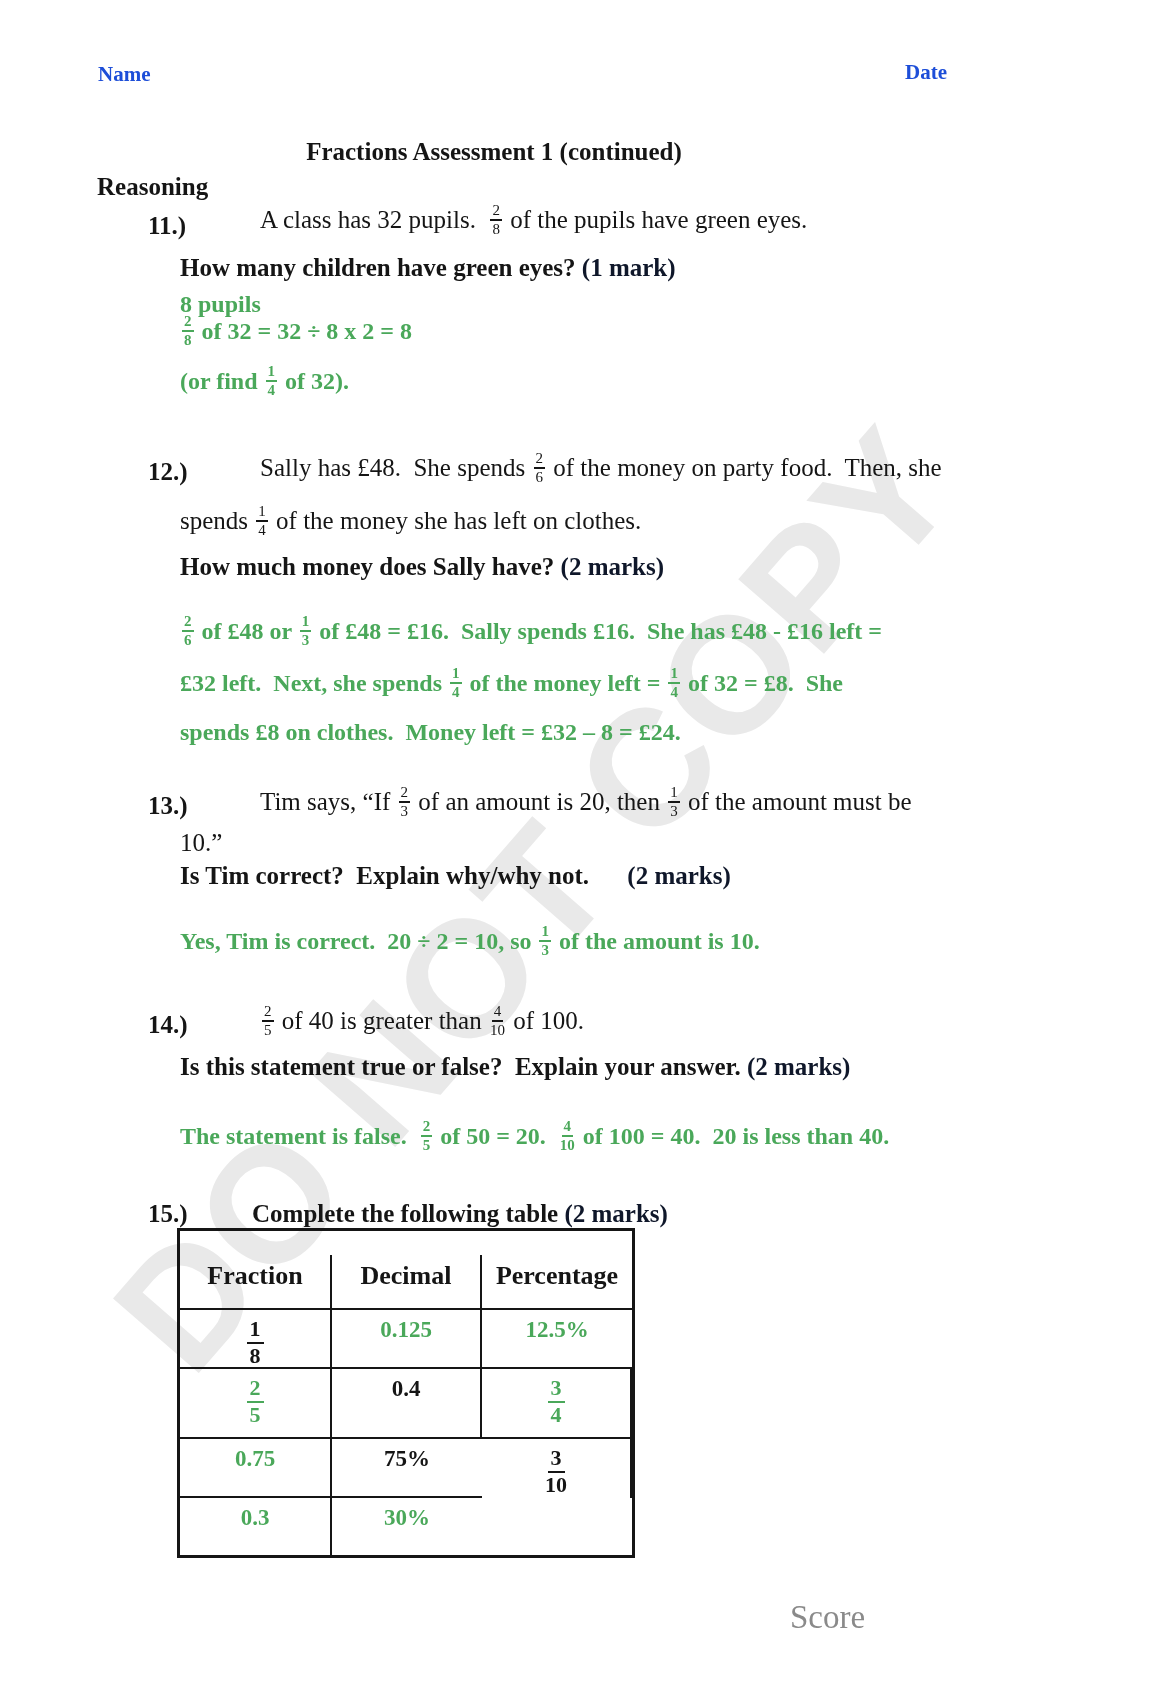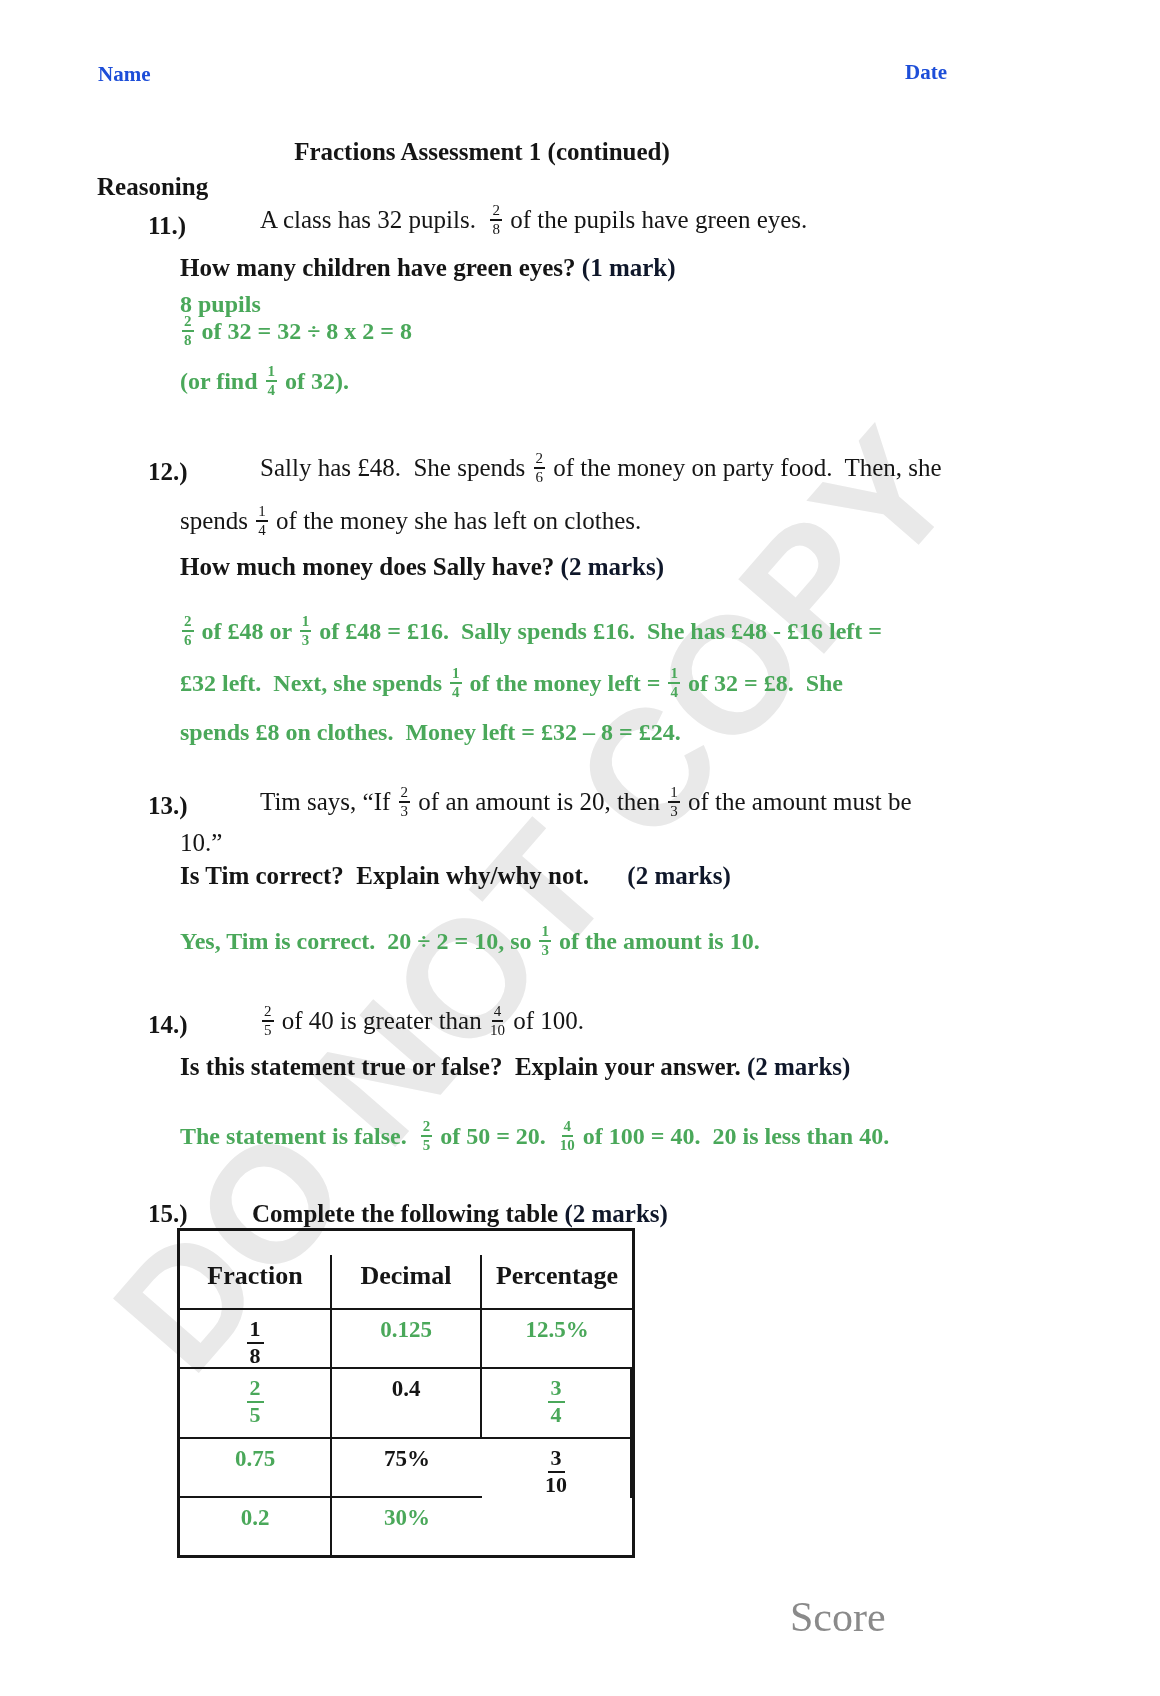--- a/index.html
+++ b/index.html
@@ -27,23 +27,23 @@
   .green{color:#4AA85A;font-weight:bold;}
   .blue{color:#0f172a;font-weight:bold;}
   .green .frac .fn, .frac .fn{border-bottom:2px solid currentColor;}
   .qnum{position:absolute;font-size:25px;line-height:30px;font-weight:bold;}
   .answer{font-size:24px;}
   .frac{
     display:inline-flex;flex-direction:column;align-items:center;
     font-size:15px;line-height:1.15;text-align:center;margin:0 2px;
   }
   .frac .fn{padding:0 2px;}
-  .title{position:absolute;left:4px;width:956px;text-align:center;font-size:25px;font-weight:bold;line-height:30px;}
+  .title{position:absolute;left:16px;width:956px;text-align:center;font-size:25px;font-weight:bold;line-height:30px;}
   .hdr-label{position:absolute;font-size:21px;line-height:25px;color:#1d4ed8;font-weight:bold;}
-  .score{position:absolute;font-size:42px;line-height:38px;color:#8a8a8a;}
+  .score{position:absolute;font-size:33px;line-height:38px;color:#8a8a8a;}
   
   .q15-table{
     position:absolute;left:177px;top:1228px;
     display:grid;
     grid-template-columns:152px 150px 150px;
     grid-template-rows:79px 59px 70px 59px 57px;
     border:3px solid #151515;
     background:transparent;
   }
   .tcell{
@@ -205,19 +205,19 @@
     </div>
     <div class="tcell" data-color="green">0.75</div>
     <div class="tcell c3" data-color="black">75%</div>
 
     <div class="tcell r5">
       <span class="tfrac" data-color="black">
           <span class="fn">3</span>
           <span class="fd">10</span>
         </span>
     </div>
-    <div class="tcell r5" data-color="green">0.2</div>
+    <div class="tcell r5" data-color="green">0.3</div>
     <div class="tcell r5 c3" data-color="green">30%</div>
   </div>
 
   <div class="score" style="left:790px;top:1598px;">Score</div>
 
 </div>
 
 </body></html>

